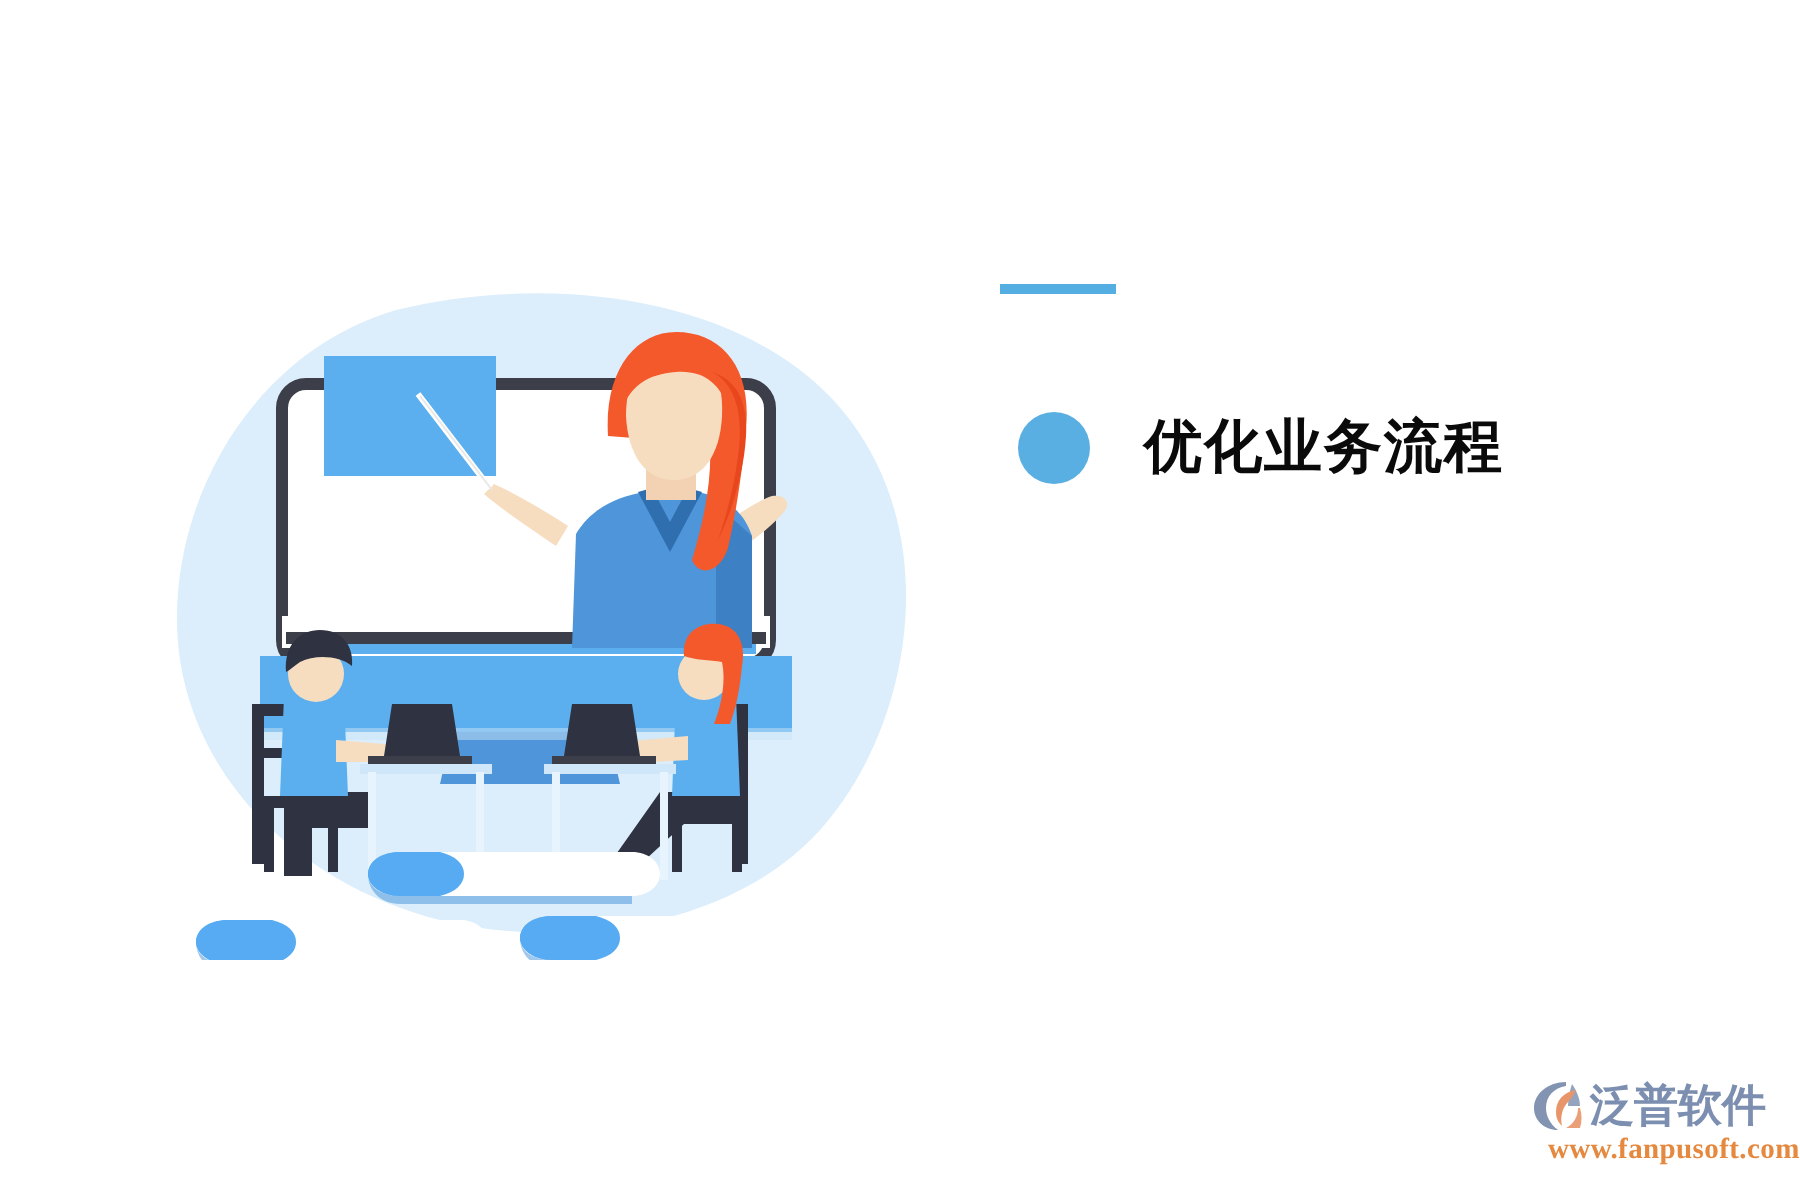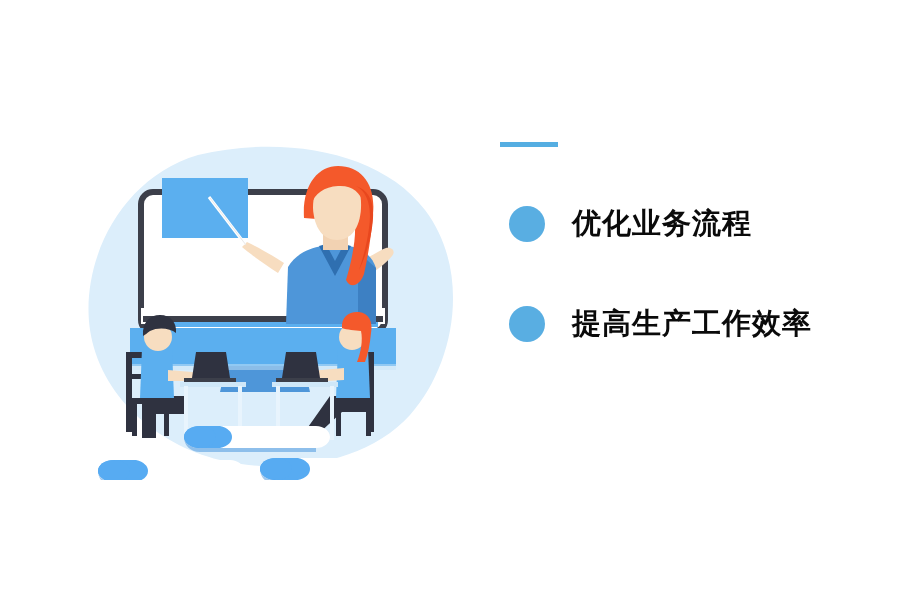--- a/index.html
+++ b/index.html
@@ -269,21 +269,31 @@
 
   <div id="bullets">
 
     <div class="accent-rule"></div>
 
     <ul class="bullet-list">
       <li class="bullet-item">
         <span class="bullet-dot"></span>
         <span class="bullet-label">优化业务流程</span>
       </li>
-      <li class="bullet-item">
-        <span class="bullet-dot"></span>
-        <span class="bullet-label">提高生产工作效率</span>
-      </li>
     </ul>
   </div>
 
+  <div id="logo">
+    <div class="logo-row">
+      <span class="logo-mark">
+        <svg width="28" height="26" viewBox="0 0 28 26" xmlns="http://www.w3.org/2000/svg">
+          <path fill="#8394B3" d="M17 1 C8 1 1 7 1 14 C1 20 6 25 13 25 C9 22 7 18 7 14 C7 8 11 4 17 3 Z"></path>
+          <path fill="#8394B3" d="M20 2 C22 5 24 9 24 13 L18 13 C18 9 19 5 20 2 Z" opacity="0.85"></path>
+          <path fill="#E9956A" d="M22 5 C16 6 12 10 12 16 C12 19 13 21 15 23 C14 19 15 14 18 11 C20 9 21 7 22 5 Z"></path>
+          <path fill="#E9956A" d="M23 14 C23 18 21 22 17 24 L24 24 C25 21 25 17 24 14 Z" opacity="0.9"></path>
+        </svg>
+      </span>
+      <span class="logo-name">泛普软件</span>
+    </div>
+    <div class="logo-url">www.fanpusoft.com</div>
+  </div>
 
 </div>
 
 </body></html>

